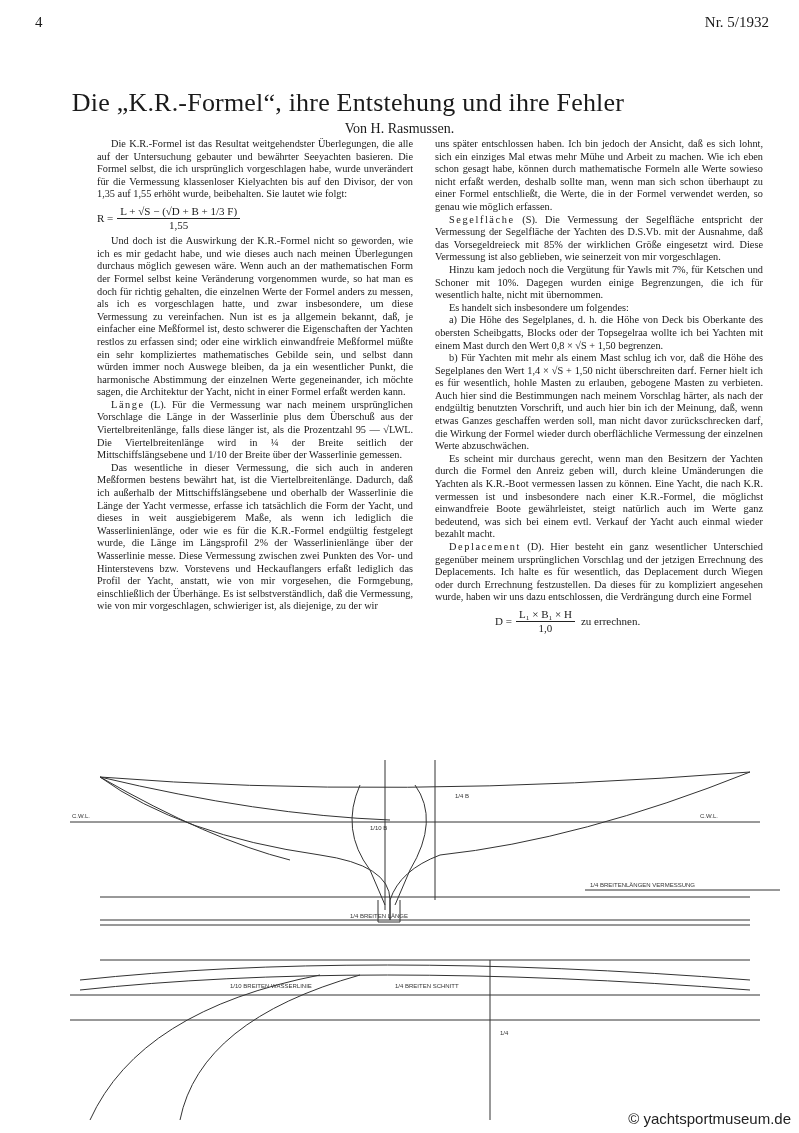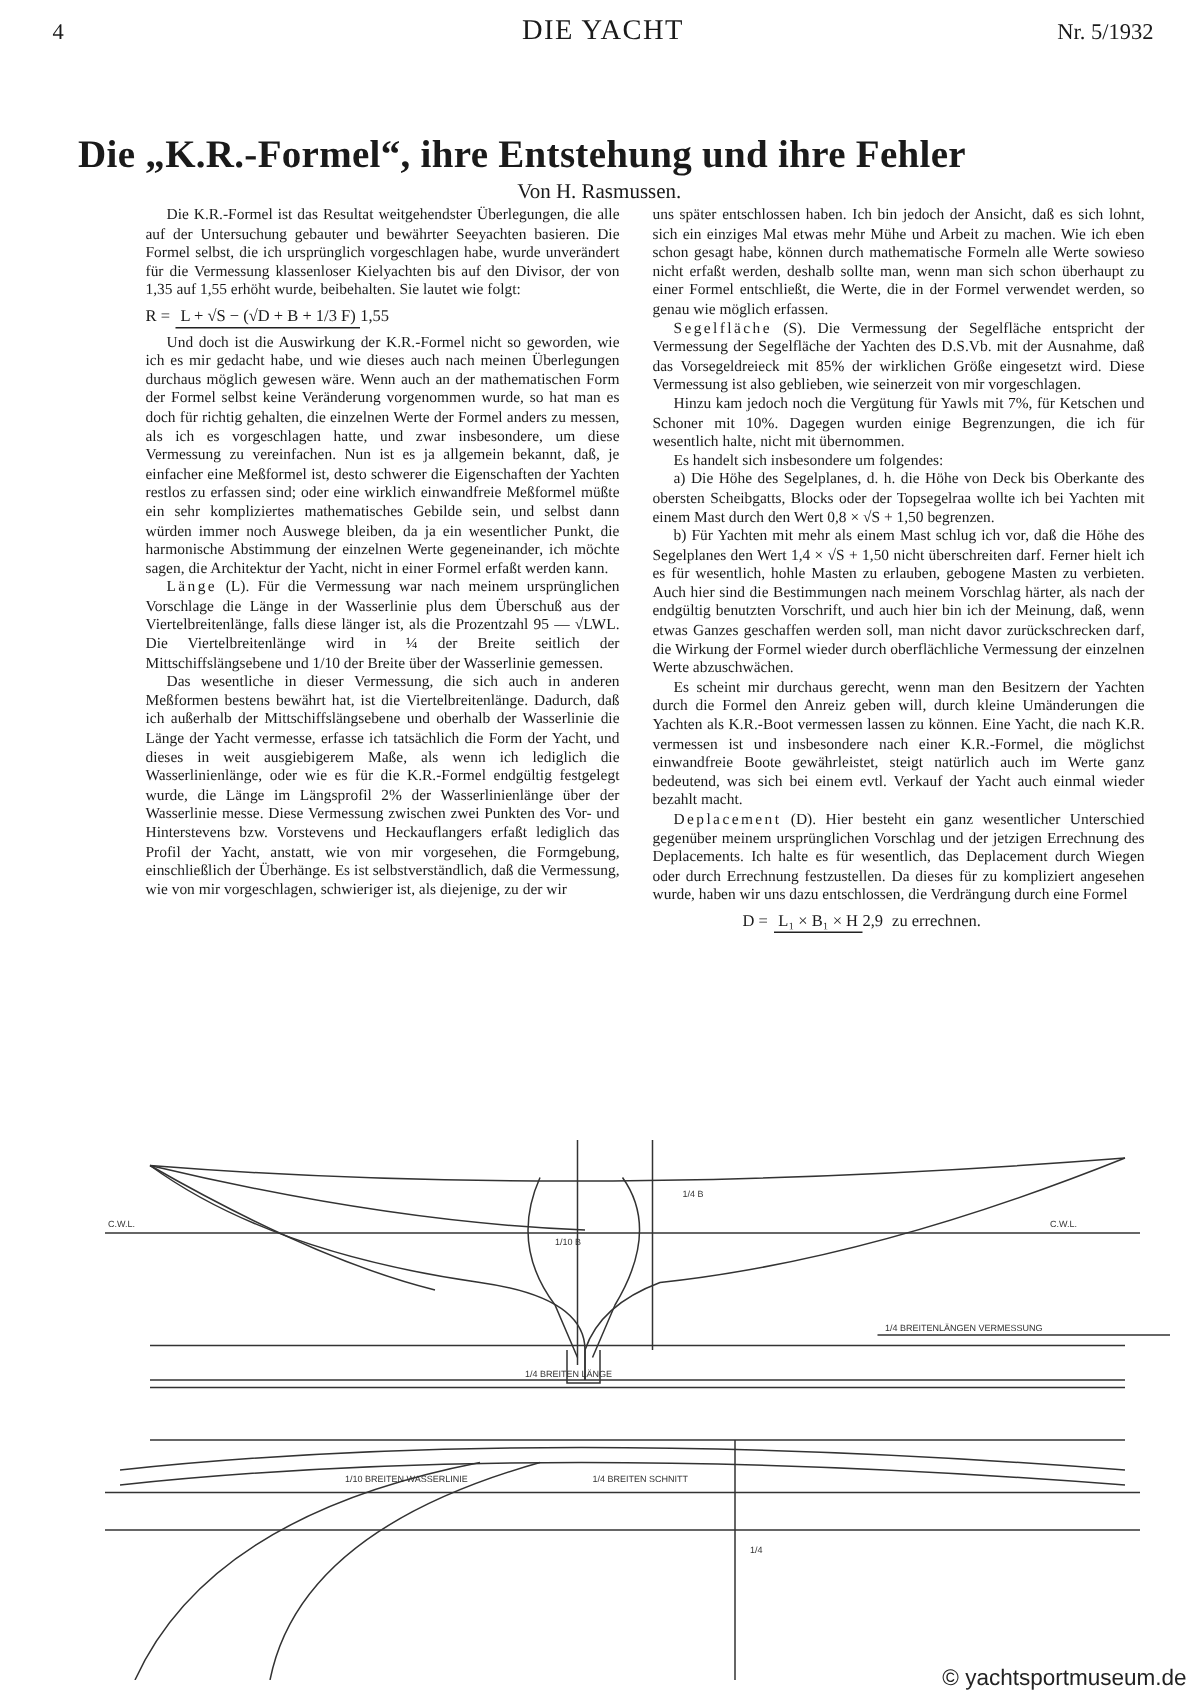--- a/index.html
+++ b/index.html
@@ -1,41 +1,40 @@
 <!DOCTYPE html>
 <html><head>
 <meta charset="utf-8">
 <style>
   html,body{margin:0;padding:0;background:#fff;}
   body{width:799px;height:1133px;position:relative;overflow:hidden;font-family:"Liberation Serif","DejaVu Serif",serif;color:#1a1a1a;}
   .header{position:absolute;top:10px;left:35px;right:30px;height:30px;font-size:15px;}
   .header .pg{position:absolute;left:0;top:4px;}
   .header .mag{position:absolute;left:0;right:0;top:0;text-align:center;font-size:19px;letter-spacing:1px;}
   .header .issue{position:absolute;right:0;top:4px;}
-  .title{position:absolute;top:88px;left:0;width:696px;text-align:center;font-size:26px;font-weight:bold;letter-spacing:.2px;}
+  .title{position:absolute;top:88px;left:0;width:696px;text-align:center;font-size:26px;font-weight:normal;letter-spacing:.2px;}
   .byline{position:absolute;top:121px;left:0;width:799px;text-align:center;font-size:14px;}
   .col{position:absolute;top:138px;font-size:10.3px;line-height:12.6px;text-align:justify;margin-left:17px;}
   .col p{margin:0;text-indent:14px;}
   .col p.noind{text-indent:0;}
   .colL{left:80px;width:316px;}
   .colR{left:418px;width:328px;}
   .formula{margin:4px 0 4px 0;font-size:11px;display:flex;align-items:center;}
   .formula .R{margin-right:4px;}
-  .frac{display:inline-flex;flex-direction:row;align-items:center;}
+  .frac{display:inline-flex;flex-direction:column;align-items:center;}
   .frac .num{border-bottom:1px solid #222;padding:0 3px;}
   .spaced{letter-spacing:1.6px;}
   .drawing{position:absolute;left:60px;top:760px;width:720px;height:360px;}
   .wm{position:absolute;right:8px;bottom:6px;font-family:"Liberation Sans",sans-serif;font-size:15px;color:#222;}
 </style>
 </head>
 <body>
 
 <div class="header">
   <span class="pg">4</span>
-  <span class="mag">DIE YACHT</span>
   <span class="issue">Nr. 5/1932</span>
 </div>
 
 <div class="title">Die „K.R.-Formel“, ihre Entstehung und ihre Fehler</div>
 <div class="byline">Von H. Rasmussen.</div>
 
 <div class="col colL">
   <p>Die K.R.-Formel ist das Resultat weitgehendster Überlegungen, die alle auf der Untersuchung gebauter und bewährter Seeyachten basieren. Die Formel selbst, die ich ursprünglich vorgeschlagen habe, wurde unverändert für die Vermessung klassenloser Kielyachten bis auf den Divisor, der von 1,35 auf 1,55 erhöht wurde, beibehalten. Sie lautet wie folgt:</p>
   <div class="formula">
     <span class="R">R =</span>
@@ -55,21 +54,21 @@
   <p>Hinzu kam jedoch noch die Vergütung für Yawls mit 7%, für Ketschen und Schoner mit 10%. Dagegen wurden einige Begrenzungen, die ich für wesentlich halte, nicht mit übernommen.</p>
   <p>Es handelt sich insbesondere um folgendes:</p>
   <p>a) Die Höhe des Segelplanes, d. h. die Höhe von Deck bis Oberkante des obersten Scheibgatts, Blocks oder der Topsegelraa wollte ich bei Yachten mit einem Mast durch den Wert 0,8 × √S + 1,50 begrenzen.</p>
   <p>b) Für Yachten mit mehr als einem Mast schlug ich vor, daß die Höhe des Segelplanes den Wert 1,4 × √S + 1,50 nicht überschreiten darf. Ferner hielt ich es für wesentlich, hohle Masten zu erlauben, gebogene Masten zu verbieten. Auch hier sind die Bestimmungen nach meinem Vorschlag härter, als nach der endgültig benutzten Vorschrift, und auch hier bin ich der Meinung, daß, wenn etwas Ganzes geschaffen werden soll, man nicht davor zurückschrecken darf, die Wirkung der Formel wieder durch oberflächliche Vermessung der einzelnen Werte abzuschwächen.</p>
   <p>Es scheint mir durchaus gerecht, wenn man den Besitzern der Yachten durch die Formel den Anreiz geben will, durch kleine Umänderungen die Yachten als K.R.-Boot vermessen lassen zu können. Eine Yacht, die nach K.R. vermessen ist und insbesondere nach einer K.R.-Formel, die möglichst einwandfreie Boote gewährleistet, steigt natürlich auch im Werte ganz bedeutend, was sich bei einem evtl. Verkauf der Yacht auch einmal wieder bezahlt macht.</p>
   <p><span class="spaced">Deplacement</span><span> (D). Hier besteht ein ganz wesentlicher Unterschied gegenüber meinem ursprünglichen Vorschlag und der jetzigen Errechnung des Deplacements. Ich halte es für wesentlich, das Deplacement durch Wiegen oder durch Errechnung festzustellen. Da dieses für zu kompliziert angesehen wurde, haben wir uns dazu entschlossen, die Verdrängung durch eine Formel</span></p>
   <div class="formula" style="margin-left:60px">
     <span class="R">D =</span>
     <span class="frac">
       <span class="num">L₁ × B₁ × H</span>
-      <span>2,9</span>
+      <span>1,0</span>
     </span>
     <span style="margin-left:6px">zu errechnen.</span>
   </div>
 </div>
 
 <div class="drawing">
   <svg width="720" height="360" viewBox="0 0 720 360">
     <g stroke="#333" fill="none" stroke-width="1">
 
       <path d="M40 17 Q330 40 690 12"></path>

